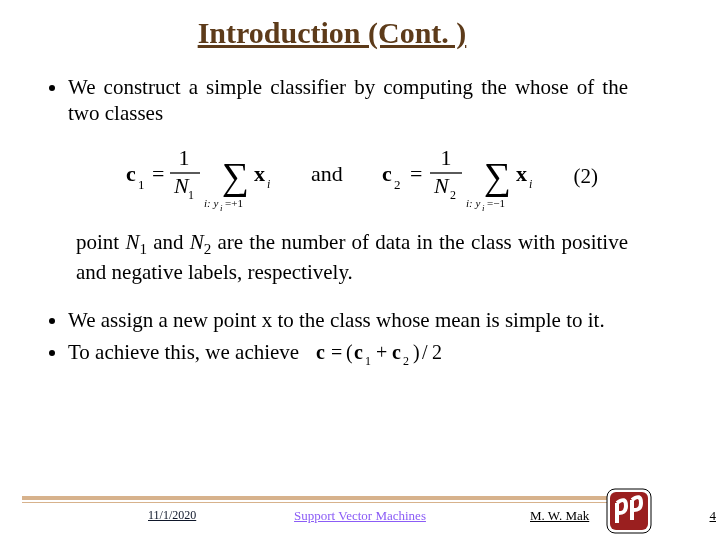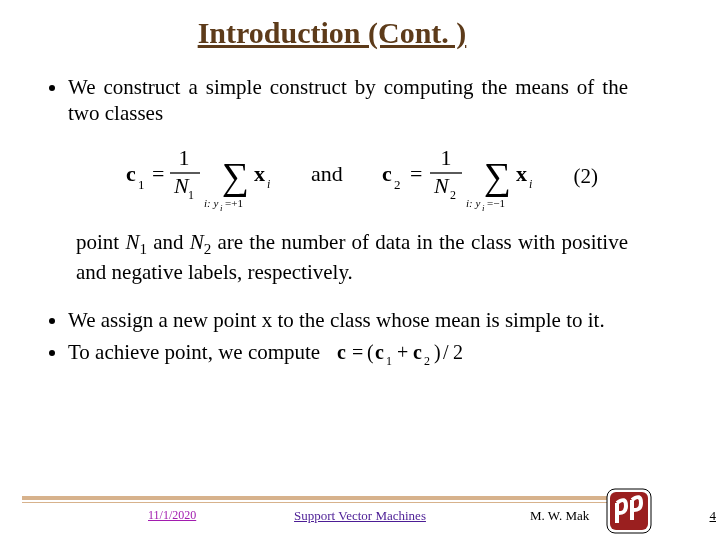--- a/index.html
+++ b/index.html
@@ -78,34 +78,35 @@
     position: absolute;
     left: 22px; top: 6px;
     width: 610px; height: 1px;
     background: #d7b28c;
   }
   .footer .date {
     position: absolute;
     left: 148px; top: 12px;
     font-size: 12px;
     text-decoration: underline;
-    color: #a21caf;
+    color: #0f172a;
   }
   .footer .center {
     position: absolute;
     left: 0; right: 0; top: 12px;
     text-align: center;
     font-size: 13px;
     text-decoration: underline;
-    color: #4c1d95;
+    color: #8b5cf6;
   }
   .footer .author {
     position: absolute;
     left: 530px; top: 12px;
     font-size: 13px;
+    text-decoration: underline;
     color: #000;
   }
   .footer .pageno {
     position: absolute;
     right: 4px; top: 12px;
     font-size: 13px;
     text-decoration: underline;
     color: #000;
   }
   .logo {
@@ -117,21 +118,21 @@
 </head>
 <body>
 
 <div class="slide">
 
   <div class="title">Introduction (Cont. )</div>
 
   <div class="body">
 
     <ul class="bul">
-      <li>We construct a simple construct by computing the means of the two classes</li>
+      <li>We construct a simple classifier by computing the whose of the two classes</li>
     </ul>
 
     <div class="eqrow">
       <svg width="460" height="70" viewBox="0 0 460 70">
 
         <g font-family="Times New Roman" font-size="22" fill="#000">
 
           <text x="0" y="40" font-weight="bold">c</text>
           <text x="12" y="48" font-size="13">1</text>
           <text x="26" y="40">=</text>
@@ -172,21 +173,21 @@
       <span class="eqlabel">(2)</span>
     </div>
 
     <div class="where">
       <span>point </span><span class="ital">N</span><sub>1</sub><span> and </span><span class="ital">N</span><sub>2</sub><span> are the number of data in the class with positive and negative labels, respectively.</span>
     </div>
 
     <ul class="bul">
       <li>We assign a new point x to the class whose mean is simple to it.</li>
       <li>
-        <span>To achieve point, we compute</span>
+        <span>To achieve this, we achieve</span>
         <span class="inline-eq">
           <svg width="160" height="28" viewBox="0 0 160 28">
             <g font-family="Times New Roman" font-size="20" fill="#000">
               <text x="0" y="20" font-weight="bold">c</text>
               <text x="15" y="20">=</text>
               <text x="30" y="20">(</text>
               <text x="38" y="20" font-weight="bold">c</text>
               <text x="49" y="26" font-size="12">1</text>
               <text x="60" y="20">+</text>
               <text x="76" y="20" font-weight="bold">c</text>

